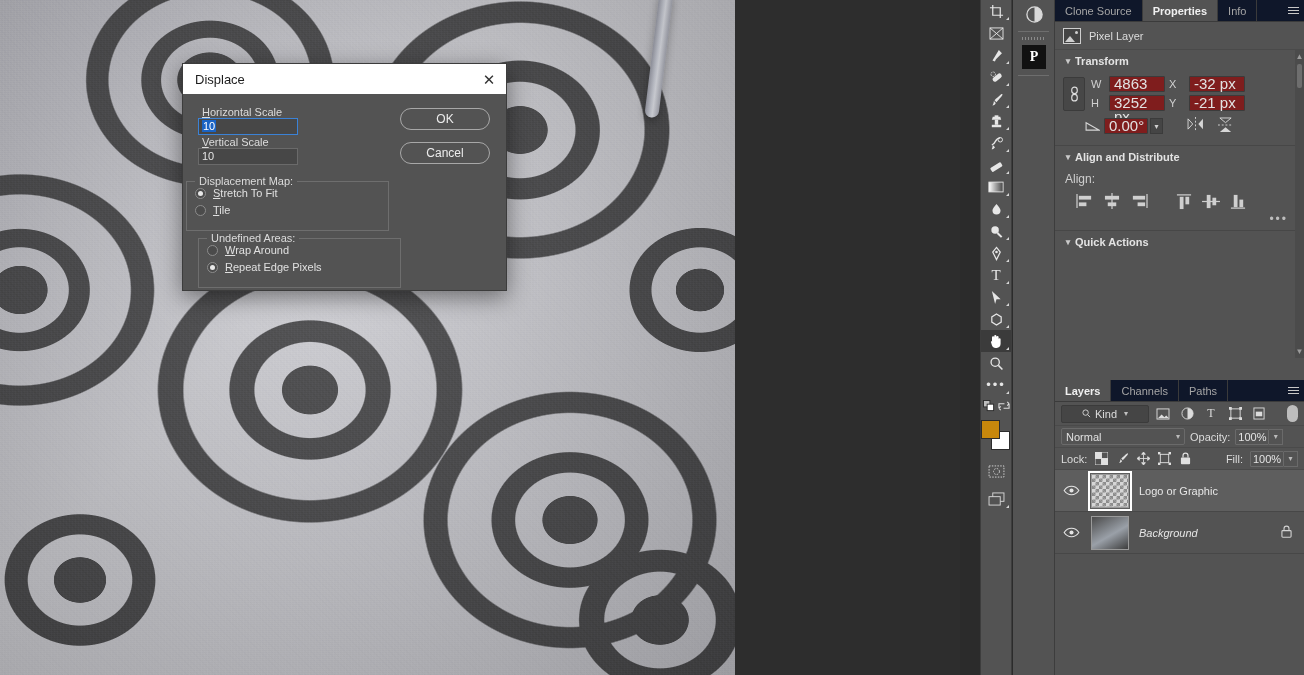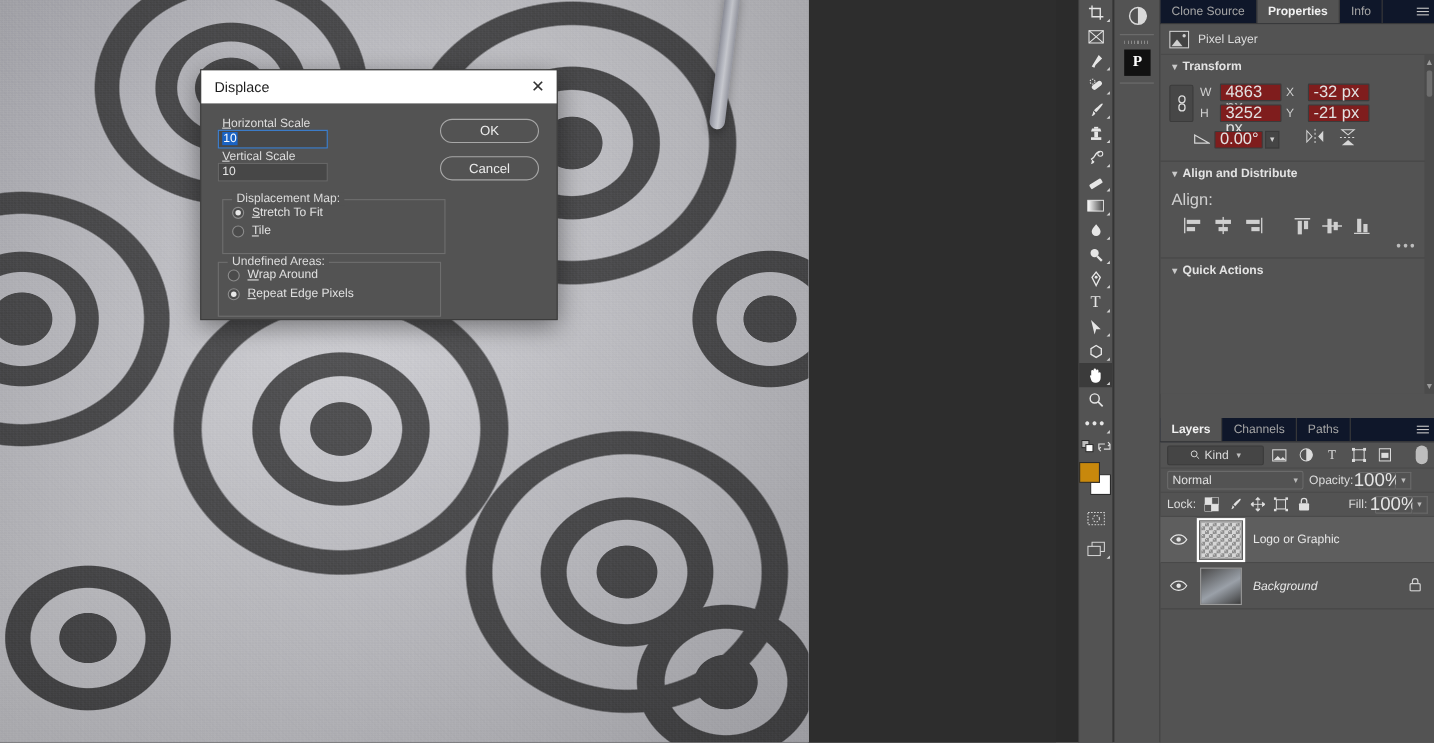--- a/index.html
+++ b/index.html
@@ -167,21 +167,21 @@
   .fbox {
     background: #7f1d1d; border: 1px solid #3b3b3b; color: #e2e2e2; font-size: 15px;
     height: 16px; line-height: 14px; padding: 0 4px; border-radius: 1px;
   }
   .xf2 { display:flex; align-items:center; padding: 2px 8px 4px 30px; gap: 4px; }
   .anglebox { display:flex; align-items:center; gap:2px; }
   .angle-in { width: 44px; }
   .cbox { width:13px;height:16px;background:#454545;border:1px solid #3b3b3b;display:flex;align-items:center;justify-content:center;color:#d0d0d0;font-size:8px;}
   .flipicons { margin-left: 20px; display:flex; gap: 14px; color:#cfcfcf; }
 
-  .align-lbl { padding: 4px 0 2px 10px; font-size: 15px; color: #cfcfcf; }
+  .align-lbl { padding: 4px 0 2px 10px; font-size: 12px; color: #cfcfcf; }
   .align-row { display:flex; align-items:center; padding: 2px 0 2px 16px; gap: 0; }
   .al-ic { width: 27px; height: 22px; display:flex; align-items:center; justify-content:center; }
   .al-gap { width: 18px; }
   .dots { text-align: right; padding-right: 16px; color: #bdbdbd; letter-spacing: 2px; font-size: 12px; line-height: 10px; }
 
   .pscroll {
     position:absolute; right:0; top:28px; width: 9px; bottom: 0; background:#4b4b4b;
     display:flex; flex-direction:column; justify-content:space-between; align-items:center; color:#9b9b9b; font-size:8px;
   }
   .pscroll .bar { position:absolute; top:14px; width:5px; height: 24px; background:#6e6e6e; border-radius:2px; }
@@ -195,21 +195,21 @@
   }
   .kindsel .cv { margin-left:auto; font-size:8px; color:#c0c0c0; }
   .fic { width: 20px; height:18px; display:flex; align-items:center; justify-content:center; color:#d9d9d9;}
   .togpill { width: 11px; height: 17px; background:#bdbdbd; border-radius:6px; margin-left:auto; }
 
   .lrow2 { display:flex; align-items:center; height:22px; padding: 0 6px; gap: 5px; border-bottom: 1px solid #4a4a4a; }
   .blendsel { width:124px; height:17px; background:#535353;border:1px solid #6a6a6a;border-radius:2px;
      display:flex;align-items:center;padding:0 4px;font-size:11px;color:#e0e0e0;}
   .blendsel .cv{margin-left:auto;font-size:8px;color:#bbb;}
   .minilbl { font-size:11px; color:#dcdcdc; }
-  .numbox { width:34px;height:16px;background:#535353;border:1px solid #6a6a6a;font-size:17px;color:#e4e4e4;
+  .numbox { width:34px;height:16px;background:#535353;border:1px solid #6a6a6a;font-size:11px;color:#e4e4e4;
      display:flex;align-items:center;justify-content:center;border-radius:1px;}
   .numcv { width:14px;height:16px;background:#535353;border:1px solid #6a6a6a;border-left:none;
      display:flex;align-items:center;justify-content:center;font-size:8px;color:#bbb;}
 
   .lockrow { display:flex; align-items:center; height:22px; padding:0 6px; gap:7px; border-bottom:1px solid #4a4a4a;}
   .lockrow .lic { width:14px;height:14px;display:flex;align-items:center;justify-content:center;color:#dcdcdc;}
 
   .layer {
     display:flex; align-items:center; height: 42px; border-bottom:1px solid #474747; padding-left: 2px;
   }
@@ -743,21 +743,21 @@
       </div>
 
       <div class="d-row" style="left:15px; top:42px;">
         <span class="d-lab"><u>V</u><span>ertical Scale</span></span>
         <span class="d-in">10</span>
       </div>
 
       <div class="d-btn" style="left:217px; top:14px;">OK</div>
       <div class="d-btn" style="left:217px; top:48px;">Cancel</div>
 
-      <div class="gbox" style="left:19px; top:87px; width:203px; height:50px;">
+      <div class="gbox" style="left:3px; top:87px; width:203px; height:50px;">
         <span class="gtitle">Displacement Map:</span>
         <div class="rad">
           <span class="radio on"></span>
           <span class="rtext"><u>S</u><span>tretch To Fit</span></span>
         </div>
         <div class="rad">
           <span class="radio"></span>
           <span class="rtext"><u>T</u><span>ile</span></span>
         </div>
       </div>

